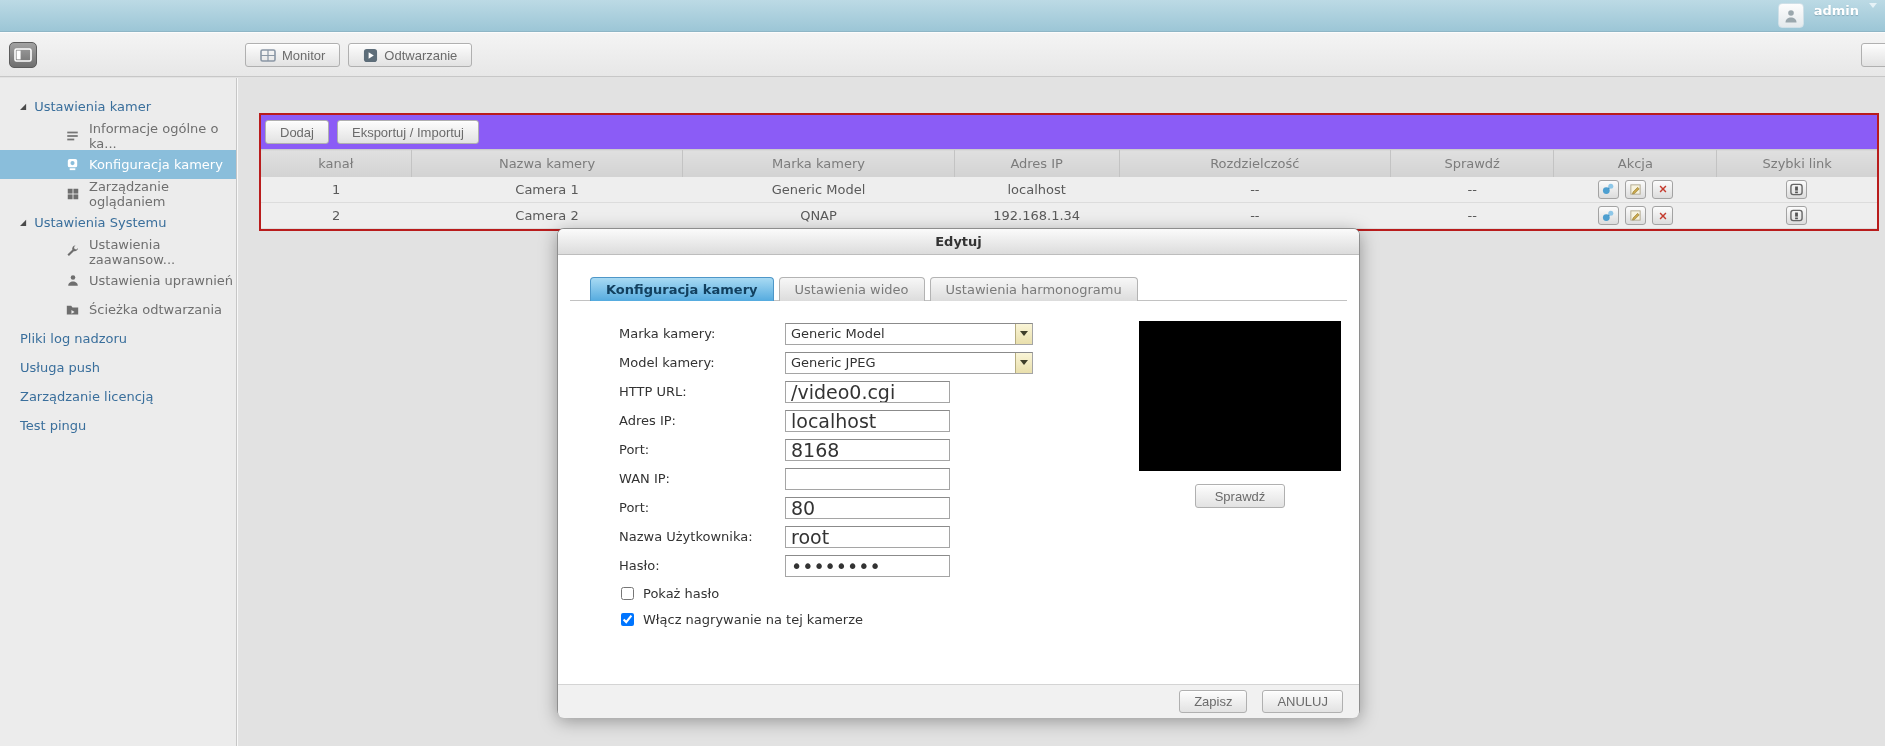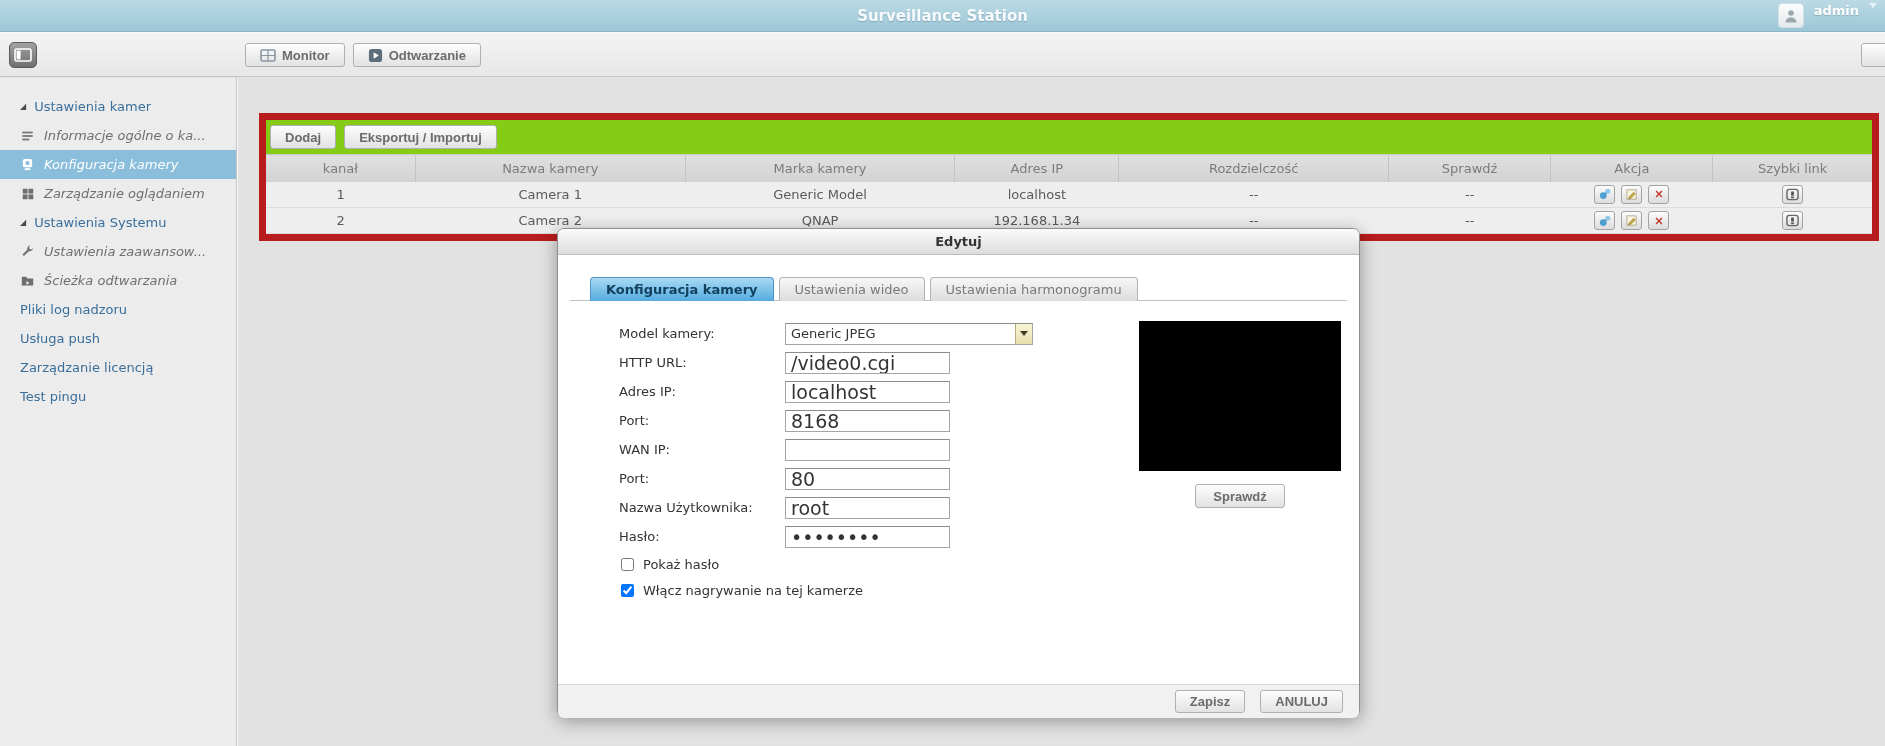--- a/index.html
+++ b/index.html
@@ -21,40 +21,40 @@
 
   
   .toolbar { position:absolute; left:0; top:32px; width:1885px; height:45px;
     background:linear-gradient(#f4f4f4,#e7e7e7); border-top:1px solid #fcfcfc; border-bottom:1px solid #c7c7c7; }
   .panel-btn { position:absolute; left:9px; top:9px; width:28px; height:26px; border-radius:5px;
     border:1px solid #5c5c5c; background:linear-gradient(#a2a2a2,#6f6f6f);
     display:flex; align-items:center; justify-content:center; }
   .btn { display:inline-flex; align-items:center; justify-content:center; gap:6px;
     height:24px; padding:0 14px; border:1px solid #b0b0b0; border-radius:3px;
     background:linear-gradient(#fdfdfd,#e2e2e2); color:#6b6b6b; font-size:13px;
-    box-shadow:inset 0 1px 0 #fff; cursor:default; white-space:nowrap;font-weight:bold; }
+    box-shadow:inset 0 1px 0 #fff; cursor:default; white-space:nowrap; }
   .tb-buttons { position:absolute; left:245px; top:10px; display:flex; gap:8px; }
   .edge-btn { position:absolute; right:-16px; top:10px; width:40px; height:24px;
     border:1px solid #b0b0b0; border-radius:3px; background:linear-gradient(#fdfdfd,#e2e2e2); }
 
   
   .sidebar { position:absolute; left:0; top:78px; width:237px; bottom:0;
     background:#ececec; border-right:1px solid #c6c6c6; box-shadow:1px 0 0 #f8f8f8; padding-top:14px; }
   .side-row { height:29px; display:flex; align-items:center; gap:8px; }
   .side-group { padding-left:20px; color:#3a6f9c; }
-  .side-item { padding-left:19px; color:#6f6f6f;font-style:italic; }
+  .side-item { padding-left:64px; color:#6f6f6f; }
   .side-item.selected { background:#8abedb; color:#ffffff; }
   .side-link { padding-left:20px; color:#3a6f9c; }
   .tri { color:#4a4a4a; font-size:8px; line-height:1; }
   .sicon { width:17px; height:16px; display:inline-flex; align-items:center; justify-content:center; flex:0 0 17px; }
 
   
   .main { position:absolute; left:238px; top:78px; right:0; bottom:0; background:#e2e2e2; }
   .grid-panel { position:absolute; left:21px; top:35px; right:6px;
-    background:#84cc16; border:7px solid #b91c1c; }
+    background:#8b5cf6; border:2px solid #b91c1c; }
   .grid-toolbar { padding:5px 4px; display:flex; gap:8px; }
   table.cams { width:100%; border-collapse:collapse; table-layout:fixed; }
   table.cams th { height:27px; background:linear-gradient(#e0e0e0,#d2d2d2);
     border-top:1px solid #cccccc; border-left:1px solid #c3c3c3; font-weight:normal;
     color:#7c7c7c; font-size:13px; }
   table.cams th:first-child { border-left:none; }
   table.cams td { height:26px; background:#eeeeee; border-bottom:1px solid #dcdcdc;
     color:#5a5a5a; text-align:center; font-size:13px; }
   .dash { color:#9a9a9a; }
   .mini-btn { display:inline-flex; align-items:center; justify-content:center; width:21px; height:19px;
@@ -94,21 +94,20 @@
   .check-btn { position:absolute; left:637px; top:229px; width:90px; }
   .dlg-footer { height:34px; background:#f1f1f1; border-top:1px solid #d4d4d4;
     border-radius:0 0 6px 6px; display:flex; align-items:center; justify-content:flex-end;
     gap:15px; padding-right:16px; }
   .dlg-footer .btn { height:23px; }
 </style>
 </head>
 <body>
 
 <div class="topbar">
-  <div class="topbar-title">Surveillance Station</div>
   <div class="user-cluster">
     <span class="avatar">
       <svg width="16" height="16" viewBox="0 0 16 16" fill="#9aa7ad">
           <circle cx="8" cy="5" r="2.8"></circle>
           <path d="M2.5 14.5c0-3.2 2.6-5 5.5-5s5.5 1.8 5.5 5z"></path>
         </svg>
     </span>
     <span class="user-name">admin</span>
     <span class="caret"></span>
   </div>
@@ -181,20 +180,29 @@
     <span class="tri">◢</span>
     <span>Ustawienia Systemu</span>
   </div>
   <div class="side-row side-item">
     <span class="sicon">
       <svg width="15" height="15" viewBox="0 0 16 16" fill="#6e6e6e">
           <path d="M13.8 4.2a3.4 3.4 0 0 1-4.4 3.4L4.2 12.8 2.6 11.2l5.2-5.2a3.4 3.4 0 0 1 3.4-4.4L9.6 3.2l.6 2 2 .6z"></path>
         </svg>
     </span>
     <span>Ustawienia zaawansow...</span>
+  </div>
+  <div class="side-row side-item">
+    <span class="sicon">
+      <svg width="14" height="15" viewBox="0 0 16 16" fill="#6e6e6e">
+          <circle cx="8" cy="4.5" r="2.6"></circle>
+          <path d="M2.5 14c0-3 2.5-5 5.5-5s5.5 2 5.5 5z"></path>
+        </svg>
+    </span>
+    <span>Ustawienia uprawnień</span>
   </div>
   <div class="side-row side-item">
     <span class="sicon">
       <svg width="15" height="14" viewBox="0 0 16 16">
           <path d="M1.5 3h5l1.5 2h6.5v8h-13z" fill="#6e6e6e"></path>
           <path d="M6.8 8l3.6 2.2-3.6 2.2z" fill="#ececec"></path>
         </svg>
     </span>
     <span>Ścieżka odtwarzania</span>
   </div>
@@ -326,20 +334,29 @@
   <div class="dlg-title">Edytuj</div>
   <div class="dlg-body">
     <div class="tabs">
       <div class="tab active">Konfiguracja kamery</div>
       <div class="tab">Ustawienia wideo</div>
       <div class="tab">Ustawienia harmonogramu</div>
     </div>
 
     <div class="form">
       <div class="frow">
+        <label class="flabel">Marka kamery:</label>
+        <div class="select">
+          <span class="sel-text">Generic Model</span>
+          <span class="sel-btn">
+              <i class="chev"></i>
+            </span>
+        </div>
+      </div>
+      <div class="frow">
         <label class="flabel">Model kamery:</label>
         <div class="select">
           <span class="sel-text">Generic JPEG</span>
           <span class="sel-btn">
               <i class="chev"></i>
             </span>
         </div>
       </div>
       <div class="frow">
         <label class="flabel">HTTP URL:</label>

